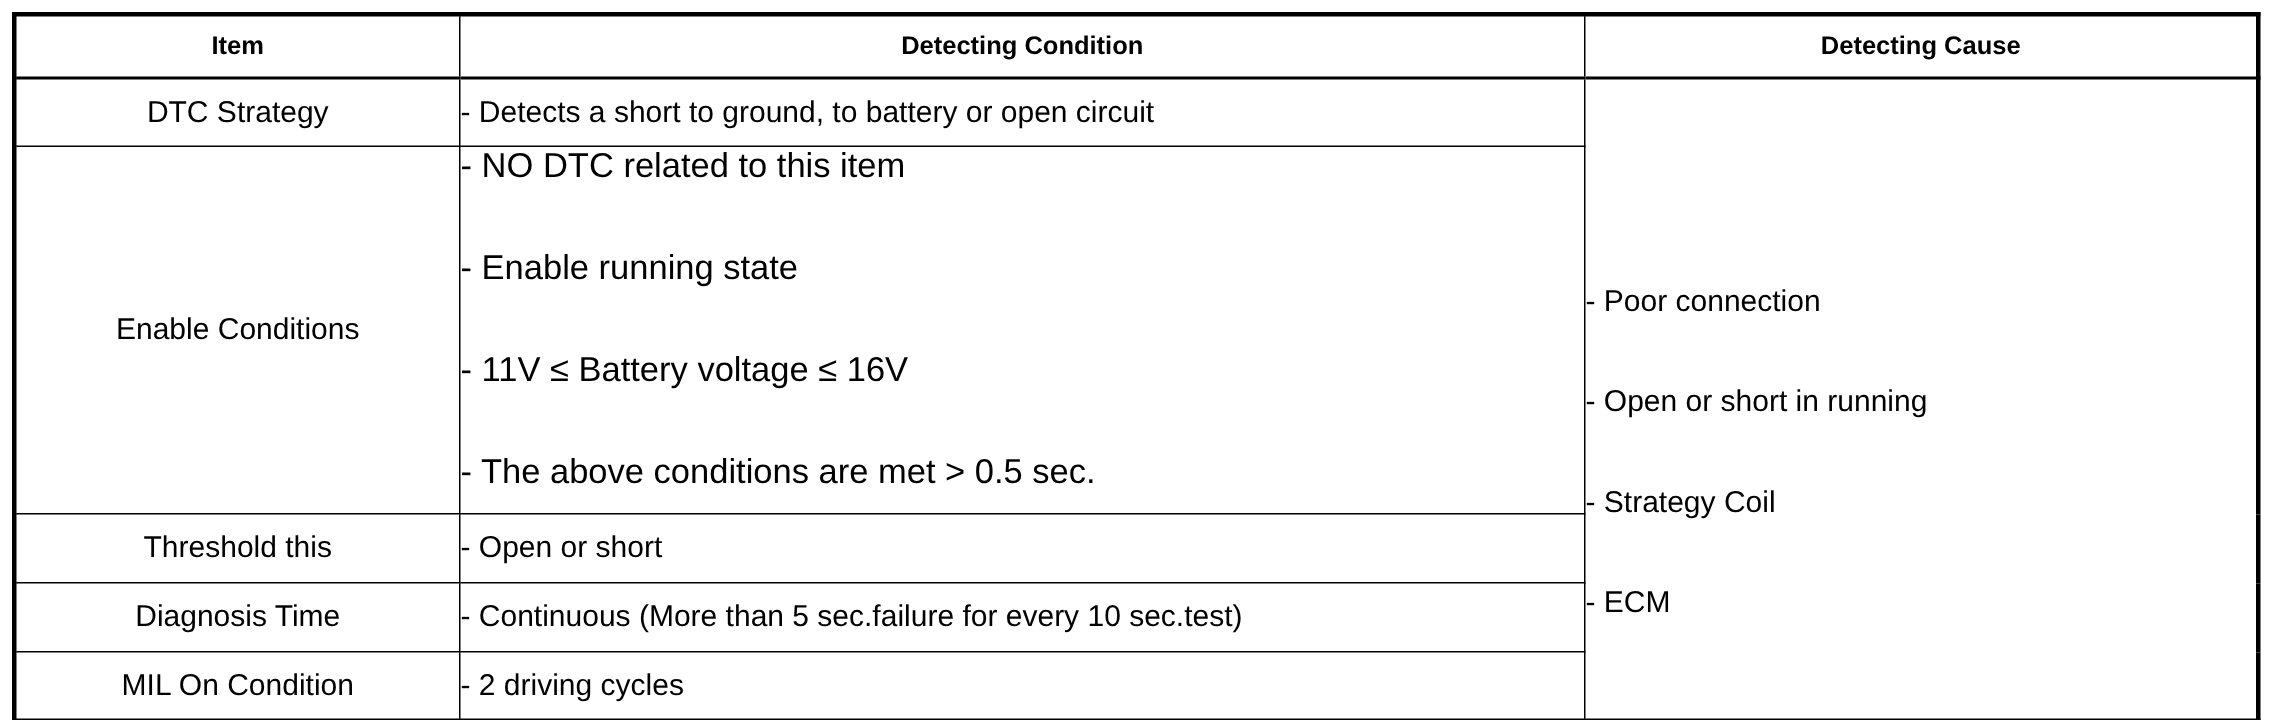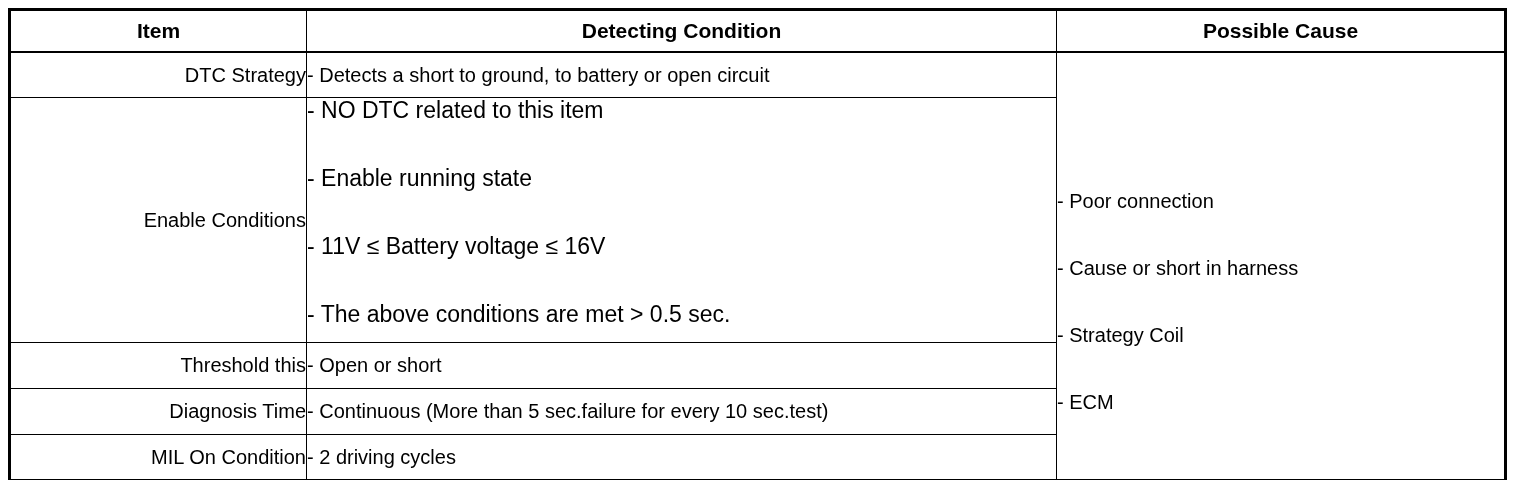--- a/index.html
+++ b/index.html
@@ -46,27 +46,27 @@
   
   .col-item      { width: 297px; }
   .col-detect    { width: 750px; }
   .col-cause     { width: 449px; }
 
   
   .hdr-row th {
     height: 40px;
     text-align: center;
     font-weight: bold;
-    font-size: 21px;
+    font-size: 17px;
     border-bottom: 2.5px solid #000000;
   }
 
   
   .cell-item {
-    text-align: right;
+    text-align: center;
     font-size: 20px;
     font-weight: normal;
     padding: 0 4px;
   }
 
   .cell-detect {
     text-align: left;
     font-size: 20px;
     padding-left: 9px;
   }
@@ -129,34 +129,34 @@
     <colgroup>
       <col class="col-item">
       <col class="col-detect">
       <col class="col-cause">
     </colgroup>
 
     <thead>
       <tr class="hdr-row">
         <th class="col-item">Item</th>
         <th class="col-detect">Detecting Condition</th>
-        <th class="col-cause">Possible Cause</th>
+        <th class="col-cause">Detecting Cause</th>
       </tr>
     </thead>
 
     <tbody>
 
       <tr class="row-dtc">
         <td class="cell-item thick-bottom">DTC Strategy</td>
         <td class="cell-detect thick-bottom">-  Detects a short to ground, to battery or open circuit</td>
 
         <td class="cell-cause" rowspan="5">
           <ul class="cause-list">
             <li>-  Poor connection</li>
-            <li>-  Cause or short in harness</li>
+            <li>-  Open or short in running</li>
             <li>-  Strategy Coil</li>
             <li>-  ECM</li>
           </ul>
         </td>
       </tr>
 
       <tr class="row-enable">
         <td class="cell-item thick-bottom">Enable Conditions</td>
         <td class="cell-detect cell-enable-detect thick-bottom">
           <ul class="enable-list">

